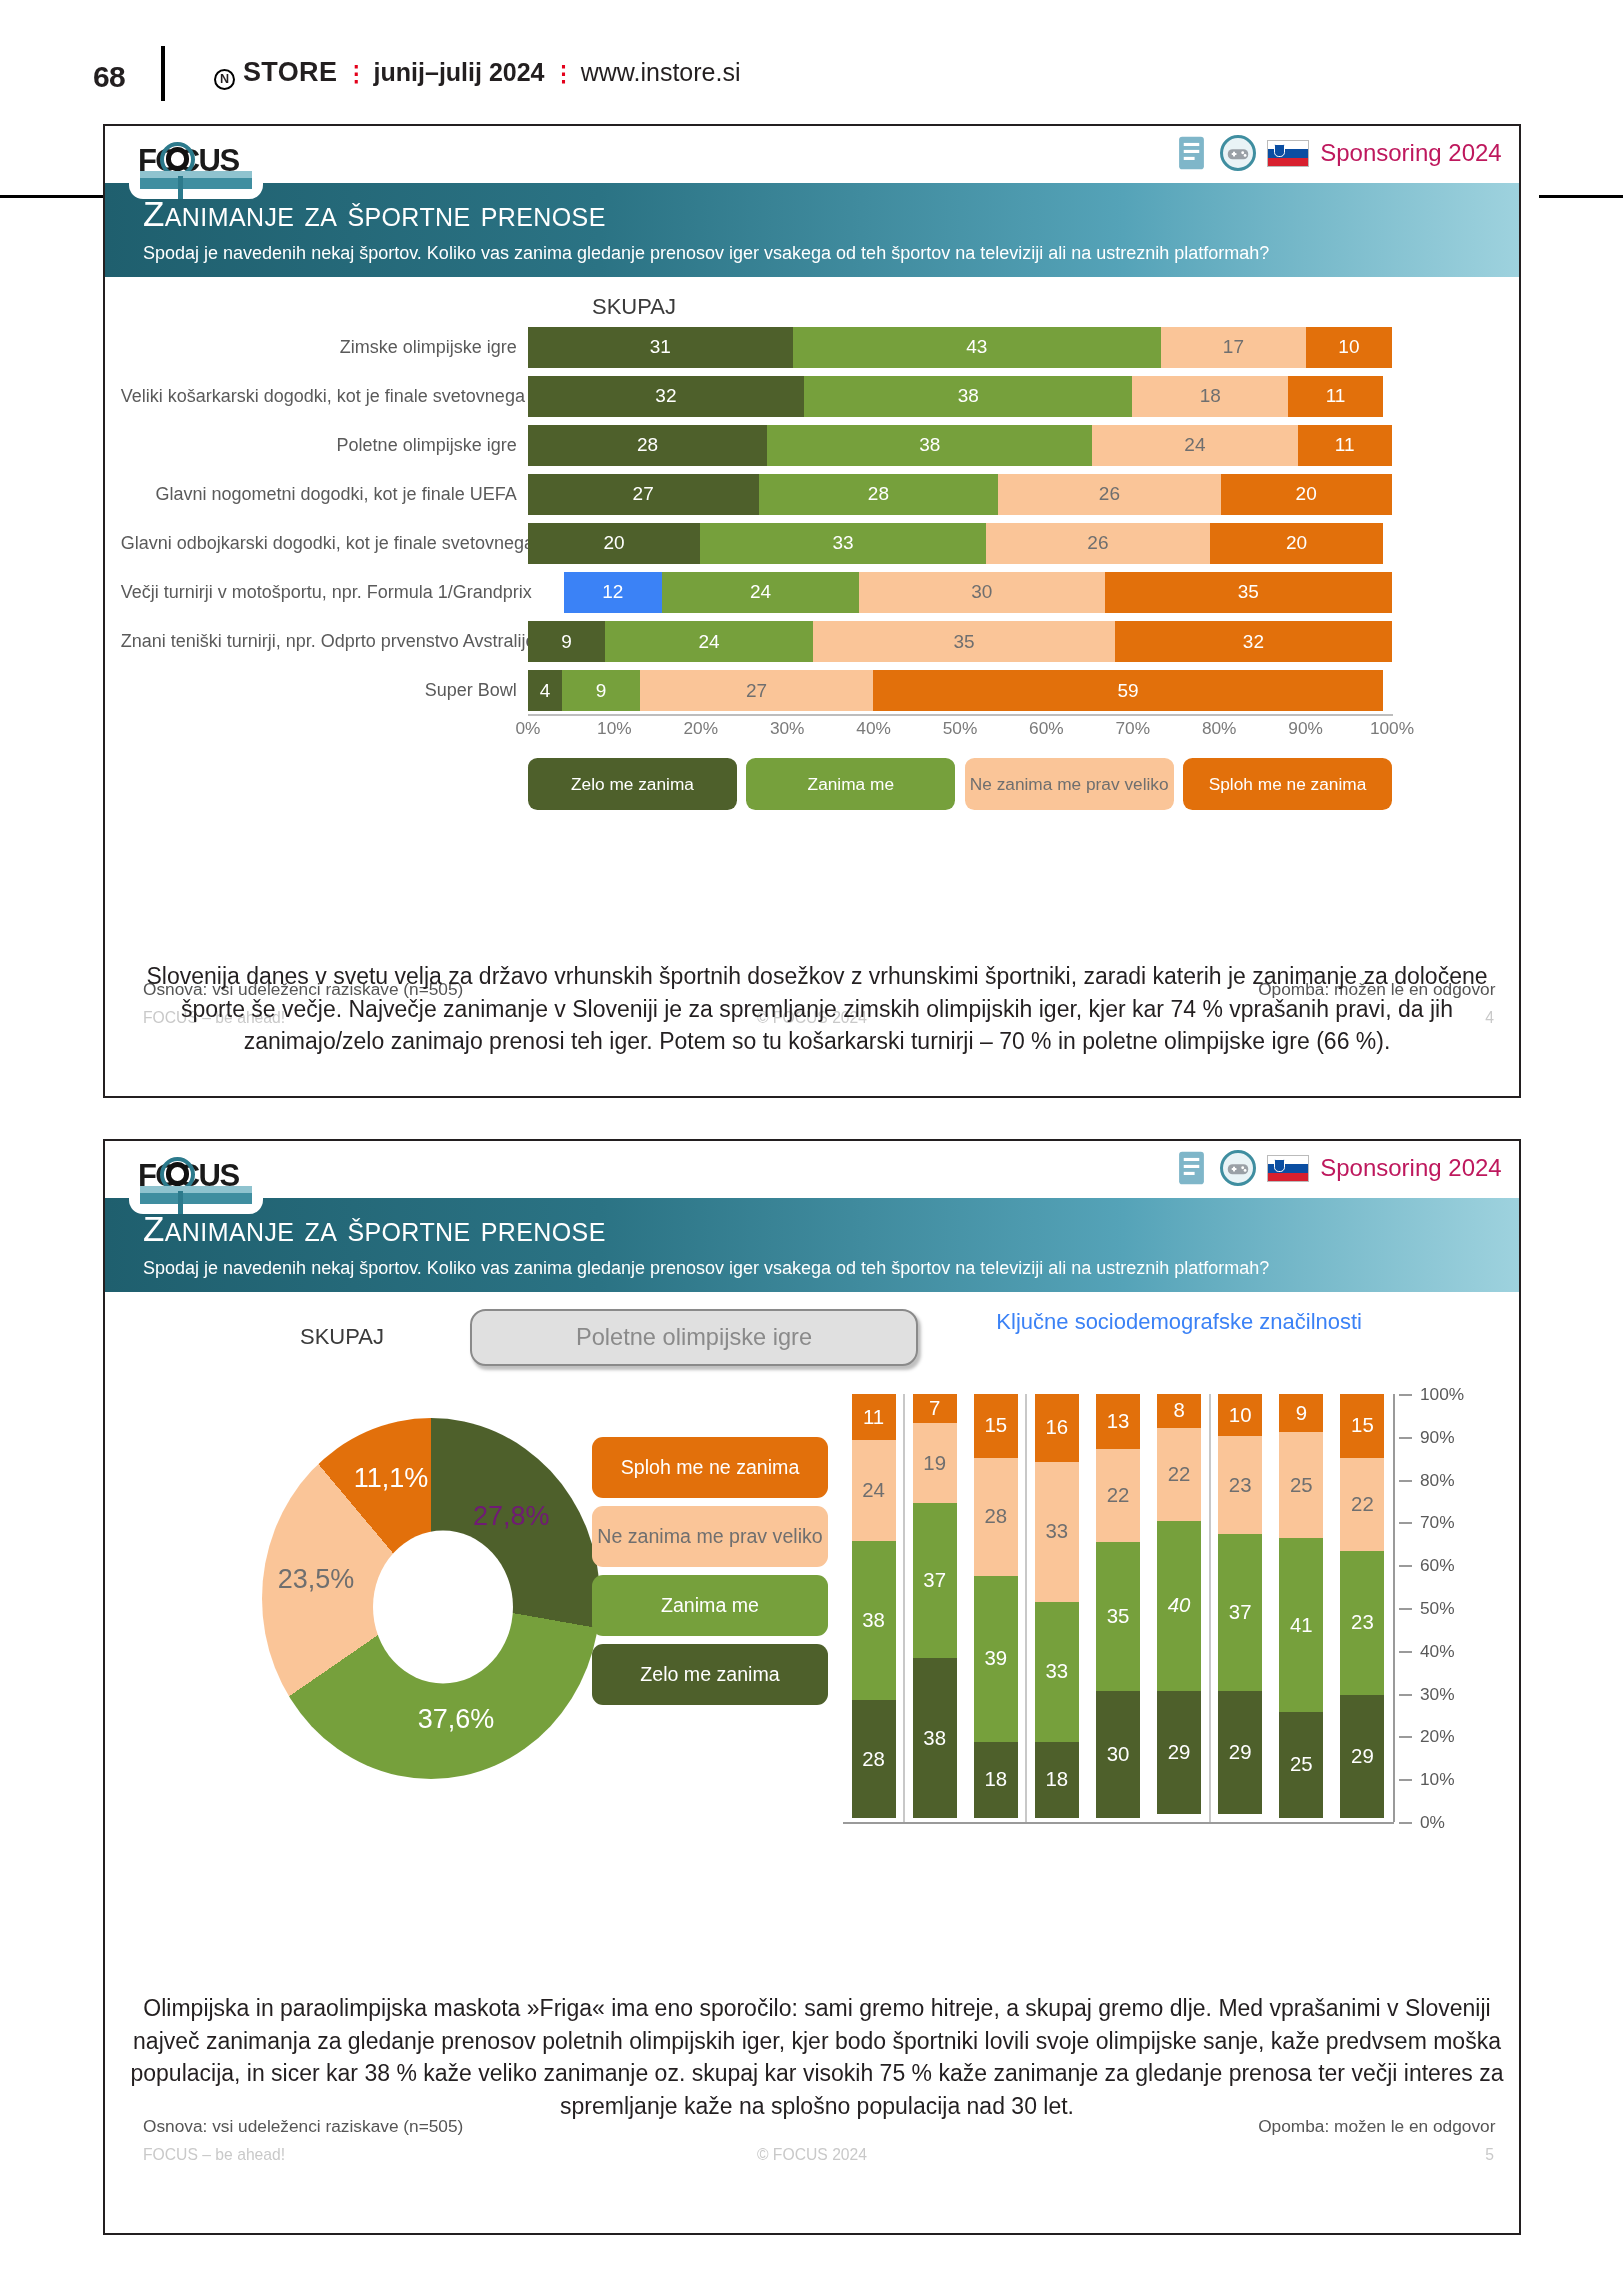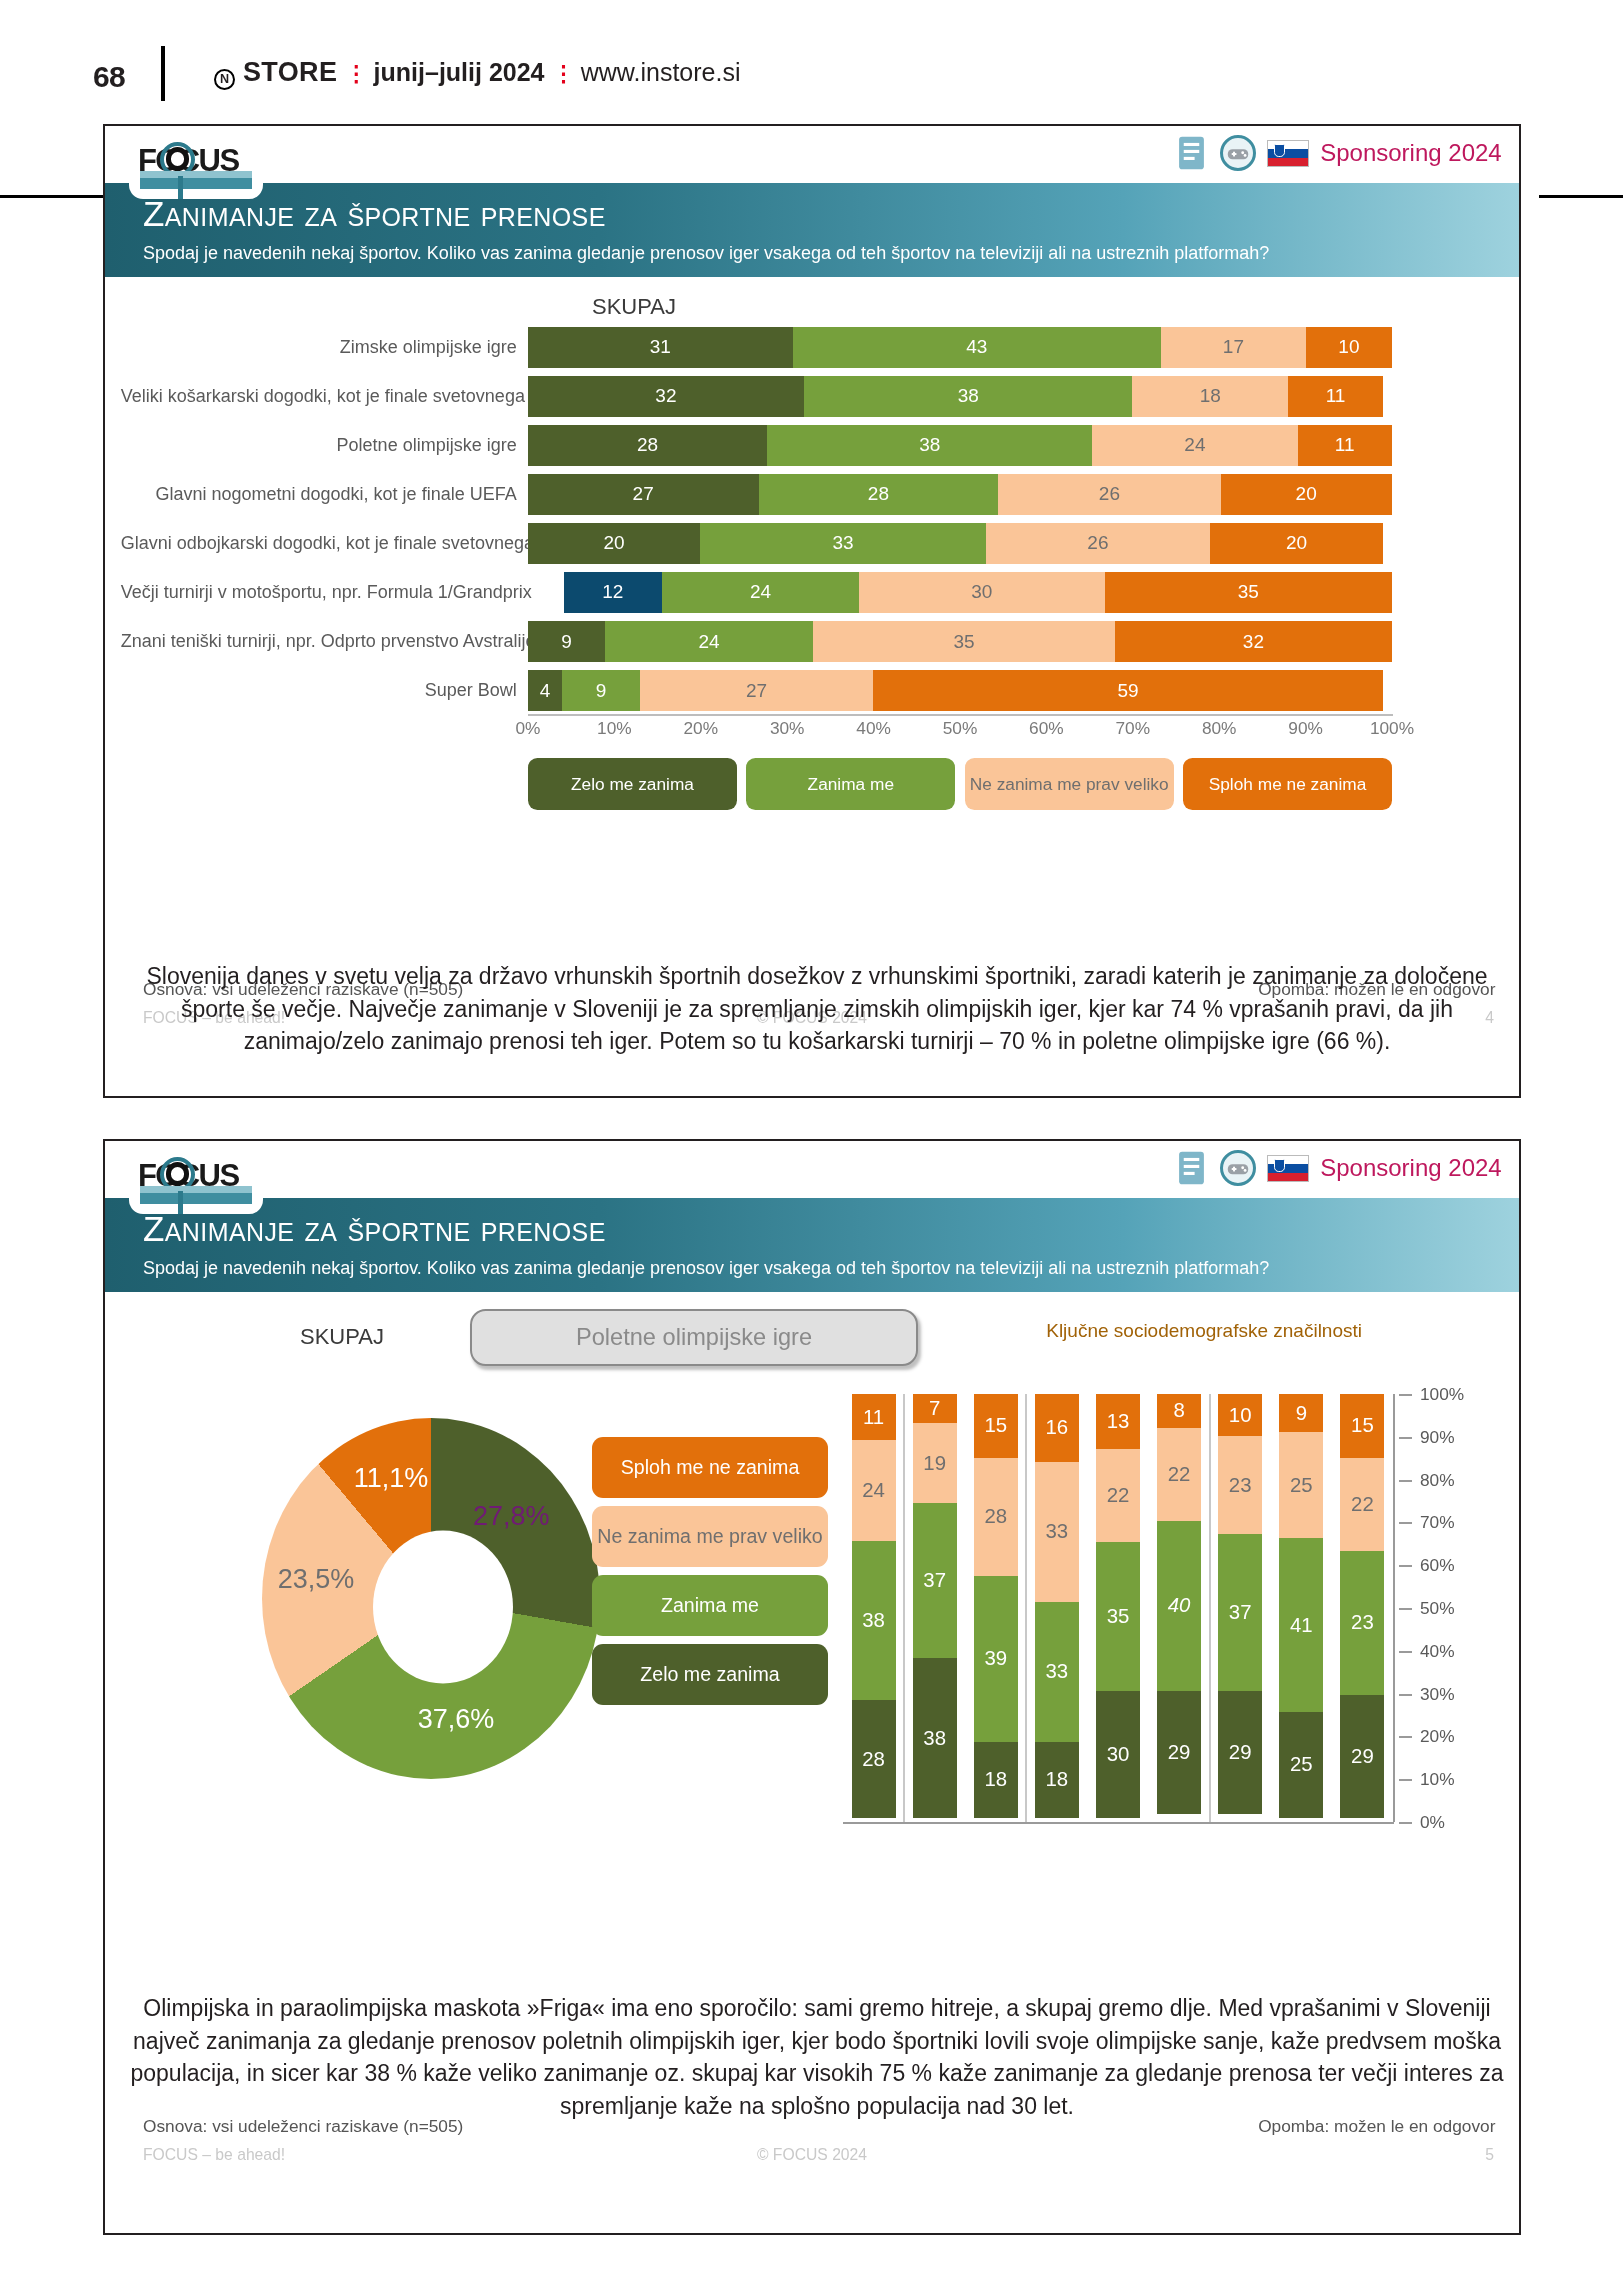--- a/index.html
+++ b/index.html
@@ -137,21 +137,21 @@
 
   #s2-headrow { position:absolute; left:0; top:12.6px; width:100%; height:63px; }
   #s2-skupaj { position:absolute; left:195px; top:19px; font-size:22px; color:#3b3b3b; }
   #s2-pill {
     position:absolute; left:365px; top:4.7px; width:448px; height:57px;
     background:#e0e0e0; border:2.4px solid #8a8a8a; border-radius:15.7px;
     display:flex; align-items:center; justify-content:center;
     font-size:23.6px; color:#8a8a8a;
     box-shadow:2.4px 3.1px 3.1px rgba(0,0,0,0.25);
   }
-  #s2-soc { position:absolute; right:157px; top:15px; font-size:19px; color:#a16207; }
+  #s2-soc { position:absolute; right:157px; top:4px; font-size:22px; color:#3b82f6; }
 
   
   #donut-wrap { position:absolute; left:118px; top:118px; width:440px; height:393px; }
   #donut { position:absolute; left:39px; top:7.9px; width:338px; height:361px; }
   #donut-hole { position:absolute; left:50%; top:50%; transform:translate(-50%,-50%);
      width:140px; height:153px; background:#fff; border-radius:50%; }
   .dlabel { position:absolute; font-size:27px; font-weight:400; }
 
   #donut-legend { position:absolute; left:487px; top:145px; width:236px; }
   .d-lg { height:61px; border-radius:11px; margin-bottom:7.9px; display:flex;
@@ -284,21 +284,21 @@
             <div class="s1-bars">
               <div class="s1-seg" style="width: 20%; background: rgb(78, 96, 43);">20</div>
               <div class="s1-seg" style="width: 33%; background: rgb(118, 160, 60);">33</div>
               <div class="s1-seg c3" style="width: 26%; background: rgb(250, 197, 152);">26</div>
               <div class="s1-seg" style="width: 20%; background: rgb(226, 112, 11);">20</div>
             </div>
           </div>
           <div class="s1-row">
             <div class="s1-cat">Večji turnirji v motošportu, npr. Formula 1/Grandprix</div>
             <div class="s1-bars">
-              <div class="s1-seg" style="width: 12%; background: #0c4a6e; margin-left: 36px;">12</div>
+              <div class="s1-seg" style="width: 12%; background: #3b82f6; margin-left: 36px;">12</div>
               <div class="s1-seg" style="width: 24%; background: rgb(118, 160, 60);">24</div>
               <div class="s1-seg c3" style="width: 30%; background: rgb(250, 197, 152);">30</div>
               <div class="s1-seg" style="width: 35%; background: rgb(226, 112, 11);">35</div>
             </div>
           </div>
           <div class="s1-row">
             <div class="s1-cat">Znani teniški turnirji, npr. Odprto prvenstvo Avstralije</div>
             <div class="s1-bars">
               <div class="s1-seg" style="width: 9%; background: rgb(78, 96, 43);">9</div>
               <div class="s1-seg" style="width: 24%; background: rgb(118, 160, 60);">24</div>

